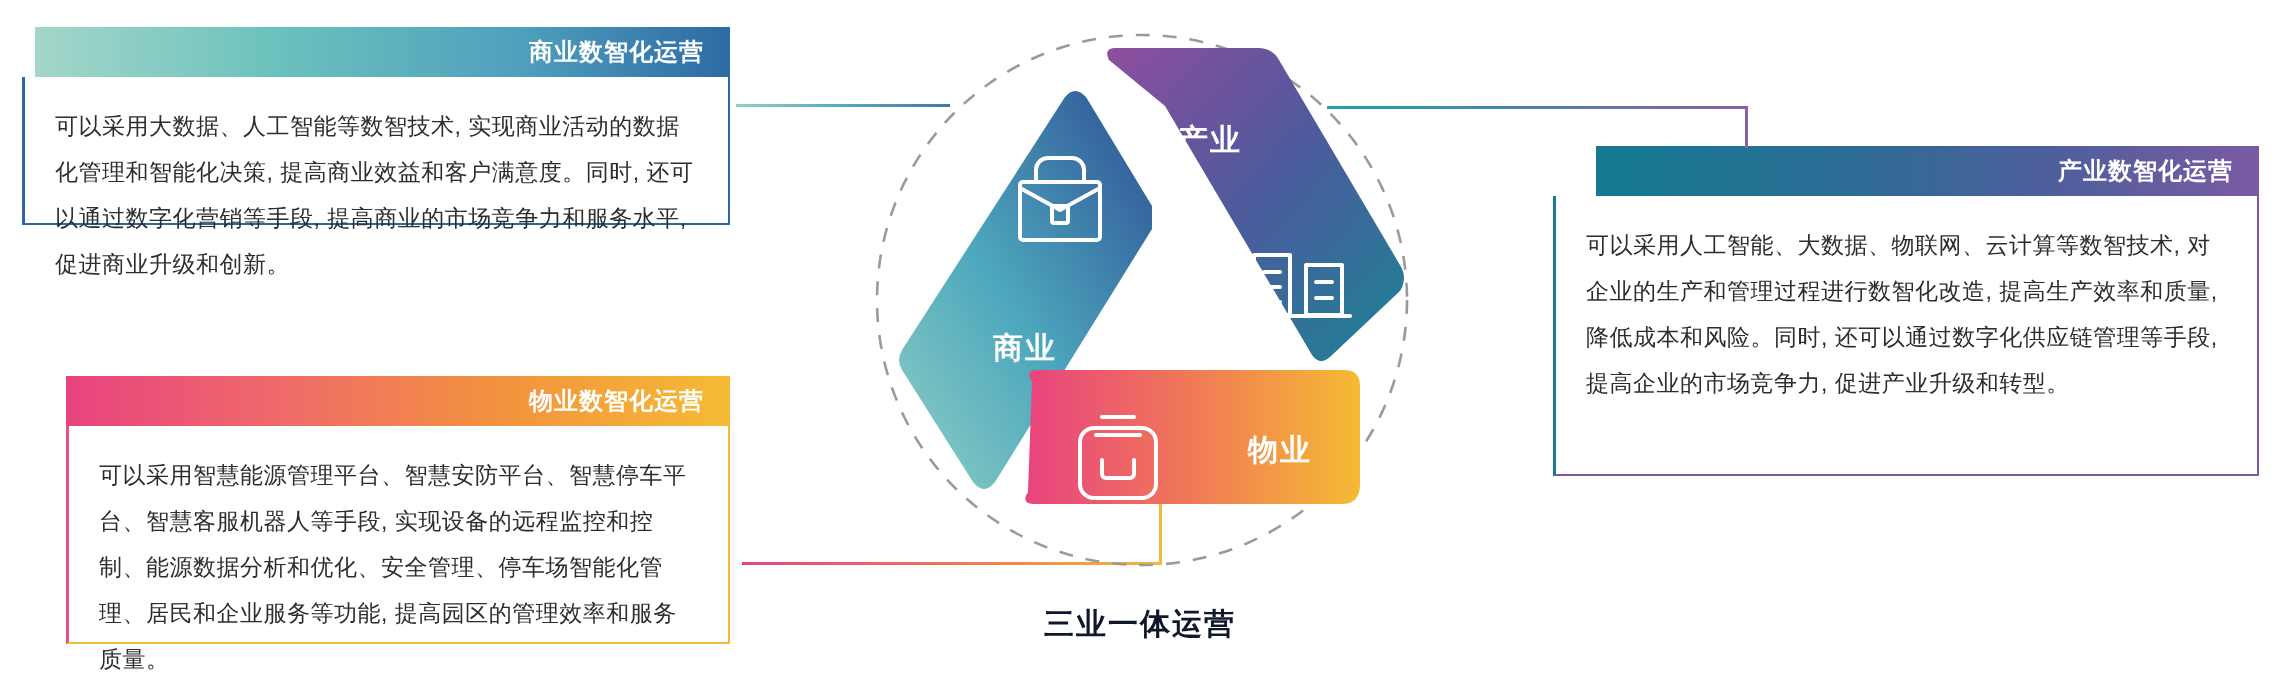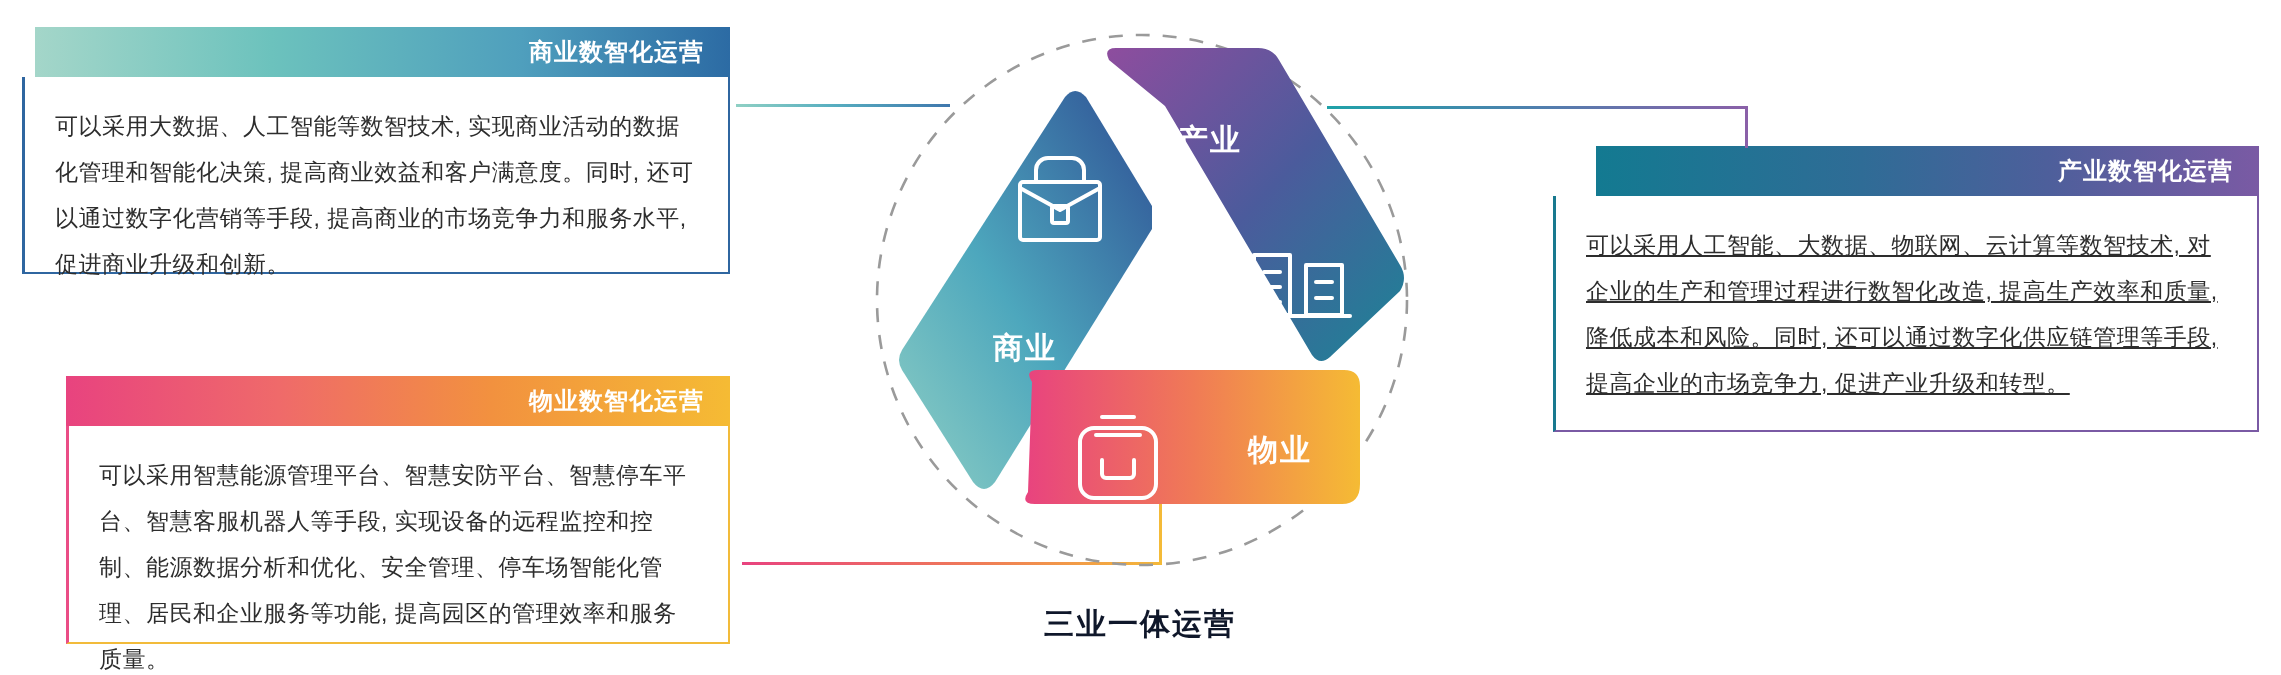--- a/index.html
+++ b/index.html
@@ -35,21 +35,21 @@
   
   #card-commerce{left:22px;top:27px;width:708px;}
   #card-commerce .card-head{
     background:linear-gradient(90deg,#a4d6c9 0%,#6cc2bd 34%,#4f9fbd 70%,#2c6ba4 100%);
     margin-left:13px;
   }
   #card-commerce .card-body{
     border:2px solid #2f66a0;border-top:none;
     border-image:linear-gradient(180deg,#2f66a0,#2f66a0) 1;
     border-left:3px solid #7fc9bf;
-    height:197px;
+    height:148px;
   }
 
   
   #card-property{left:22px;top:376px;width:708px;padding-left:44px;}
   #card-property .card-head{
     background:linear-gradient(90deg,#e8437f 0%,#ef6a6a 32%,#f2913f 64%,#f5bb34 100%);
   }
   #card-property .card-body{
     border:2px solid #f2bb3a;border-top:none;
     border-left:3px solid #ea4d86;
@@ -58,22 +58,21 @@
 
   
   #card-industry{left:1553px;top:146px;width:706px;}
   #card-industry .card-head{
     background:linear-gradient(90deg,#137a91 0%,#2f6c96 40%,#4d5f9b 68%,#7a5aa4 100%);
     margin-left:43px;
   }
   #card-industry .card-body{
     border:2px solid #7a5aa4;border-top:none;
     border-left:3px solid #18798f;
-    height:236px;
-    text-decoration:underline;
+    height:280px;
   }
 
   
   .conn{position:absolute;}
   
   #conn-commerce{
     left:736px;top:104px;width:214px;height:3px;
     background:linear-gradient(90deg,#8fd0c4 0%,#57aec0 45%,#3f77ad 100%);
   }
   

